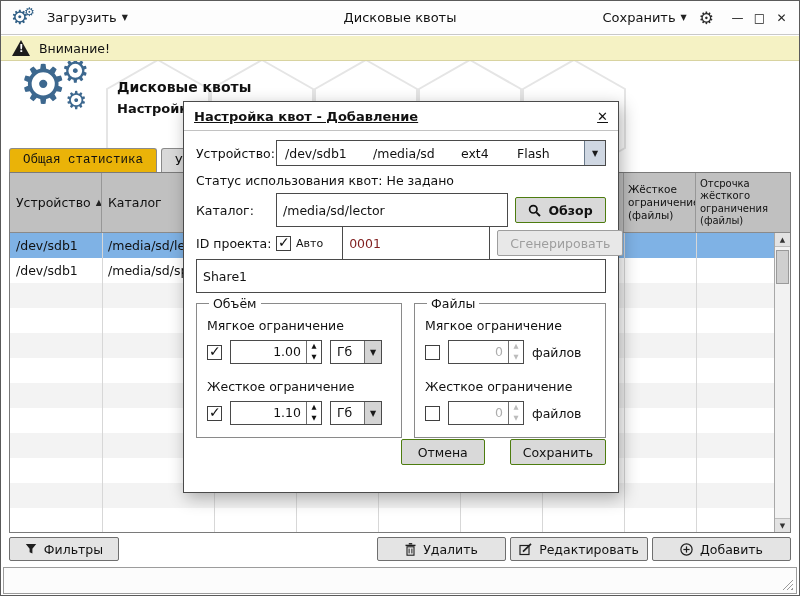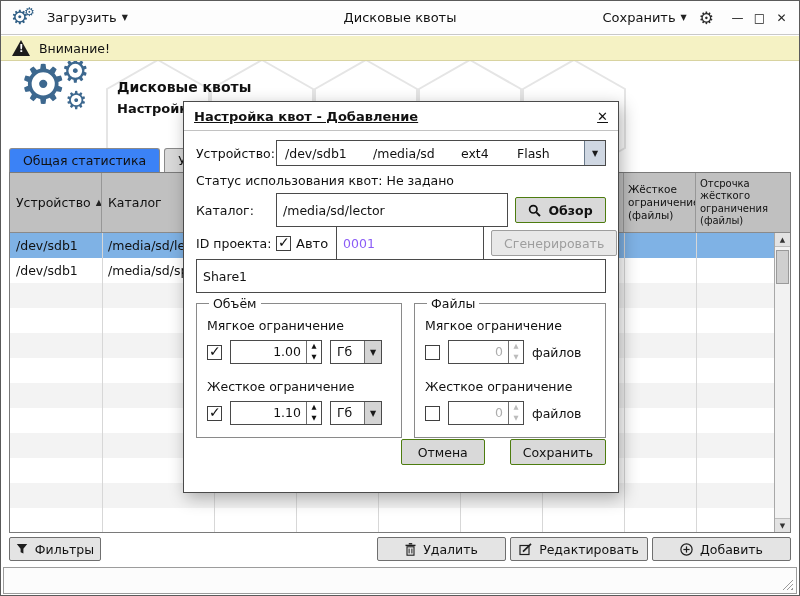--- a/index.html
+++ b/index.html
@@ -44,21 +44,21 @@
   .logo .lg2 { position:absolute; left:44px; top:-22px; font-size:32px; line-height:64px; }
   .logo .lg3 { position:absolute; left:48px; top:8px; font-size:25px; line-height:64px; }
   .headtext { padding-top:18px; }
   .h-title { font-weight:bold; font-size:14px; }
   .h-sub { font-weight:bold; font-size:13px; margin-top:6px; }
 
   
   .tabs { position:absolute; left:8px; top:147px; display:flex; gap:4px; z-index:1; }
   .tab { padding:4px 13px 5px; border:1px solid #8a8a8a; border-bottom:none; border-radius:3px 3px 0 0;
     background:#d9d9d9; font-size:12.5px; white-space:nowrap; }
-  .tab.active { background:#3b82f6; }
+  .tab.active { background:#eab308;font-family:Liberation Mono, monospace; }
 
   
   .table { position:absolute; left:8px; top:171px; width:782px; height:361px; border:1px solid #7a7a7a;
     background:#fff; z-index:1; }
   .thead { display:flex; height:60px; background:#c0c0c0; border-bottom:1px solid #8a8a8a; }
   .th { border-right:1px solid #979797; display:flex; align-items:center; padding-left:6px;
     font-size:12.5px; color:#111; overflow:hidden; }
   .th.c1 { width:92px; }
   .th.c2 { width:112px; }
   .th.mid { width:82px; }
@@ -105,25 +105,25 @@
     font-size:12.5px; background:#fff; overflow:hidden; }
   .co-a { width:96px; padding-left:8px; flex:none; }
   .co-b { width:88px; flex:none; }
   .co-c { width:56px; flex:none; }
   .co-d { flex:1; }
   .combo-btn { width:21px; align-self:stretch; background:#cfd7e2; border-left:1px solid #6b7b8c;
     display:flex; align-items:center; justify-content:center; font-size:8px; color:#1a1a1a; flex:none; }
   .fstatus { font-size:12.5px; margin:2px 0 9px; }
   .tin { height:26px; border:1px solid #4a4a4a; font-size:12.5px; padding:16px 6px; font-family:inherit; background:#fff; color:#111; }
   .tin.catalog { width:232px; margin-right:7px; }
-  .tin.pid { width:148px; color:#8b5cf6; margin-right:7px; }
+  .tin.pid { width:148px; color:#7f1d1d; margin-right:7px; }
   .tin.name { flex:1; }
   .cb { width:15px; height:15px; border:1px solid #3f3f3f; background:#fff; position:relative; flex:none; }
   .cb.checked::after { content:"✓"; position:absolute; left:1px; top:-3px; font-size:14px; font-weight:bold; color:#0d0d0d; }
-  .cblab { font-size:13px; margin:0 8px 0 5px; }
+  .cblab { font-size:11px; margin:0 19px 0 5px; }
   .btn { height:26px; background:#d9d9d9; border:1px solid #4d7c0f; border-radius:2px; font-family:inherit;
     font-size:12.5px; color:#111; display:inline-flex; align-items:center; justify-content:center; gap:7px; padding:0 12px; }
   .btn.browse { flex:1; }
   .btn.browse b { font-weight:bold; }
   .btn.gen { flex:1; }
   .btn[disabled] { color:#9e9e9e; background:#e8e8e8; border-color:#9e9e9e; }
   .fsets { display:flex; gap:12px; margin-top:2px; }
   .fs { border:1px solid #8a8a8a; padding:2px 10px 12px; height:142px; }
   .fs.vol { width:206px; flex:none; }
   .fs.files { flex:1; }
@@ -255,21 +255,21 @@
     <i class="vl" style="left:686px"></i>
   </div>
   <div class="vscroll">
     <div class="sarr">▲</div>
     <div class="sthumb"></div>
     <div class="sarr down">▼</div>
   </div>
 </div>
 
 <div class="actionbar">
-  <button class="abtn" style="left:8px;width:92px">
+  <button class="abtn" style="left:8px;width:110px">
     <svg width="12" height="12" viewBox="0 0 12 12">
       <path d="M0.8 1 H11.2 L7.4 5.8 V10.6 L4.6 9.2 V5.8 Z" fill="#1e1e1e"></path>
     </svg>
     <span>Фильтры</span>
   </button>
   <button class="abtn" style="left:376px;width:129px">
     <svg width="11" height="13" viewBox="0 0 11 13">
       <line x1="0.5" y1="2.4" x2="10.5" y2="2.4" stroke="#1e1e1e" stroke-width="1.4"></line>
       <line x1="3.8" y1="0.8" x2="7.2" y2="0.8" stroke="#1e1e1e" stroke-width="1.4"></line>
       <rect x="2" y="3.8" width="7" height="8.4" fill="none" stroke="#1e1e1e" stroke-width="1.1"></rect>

